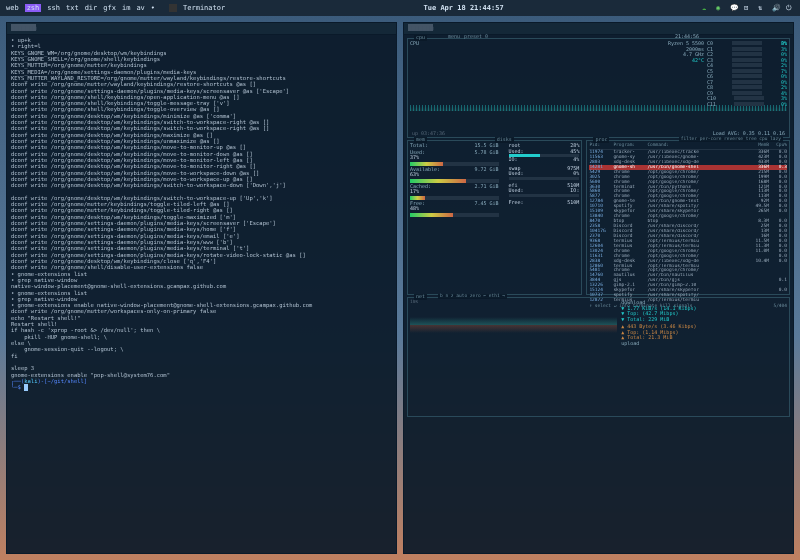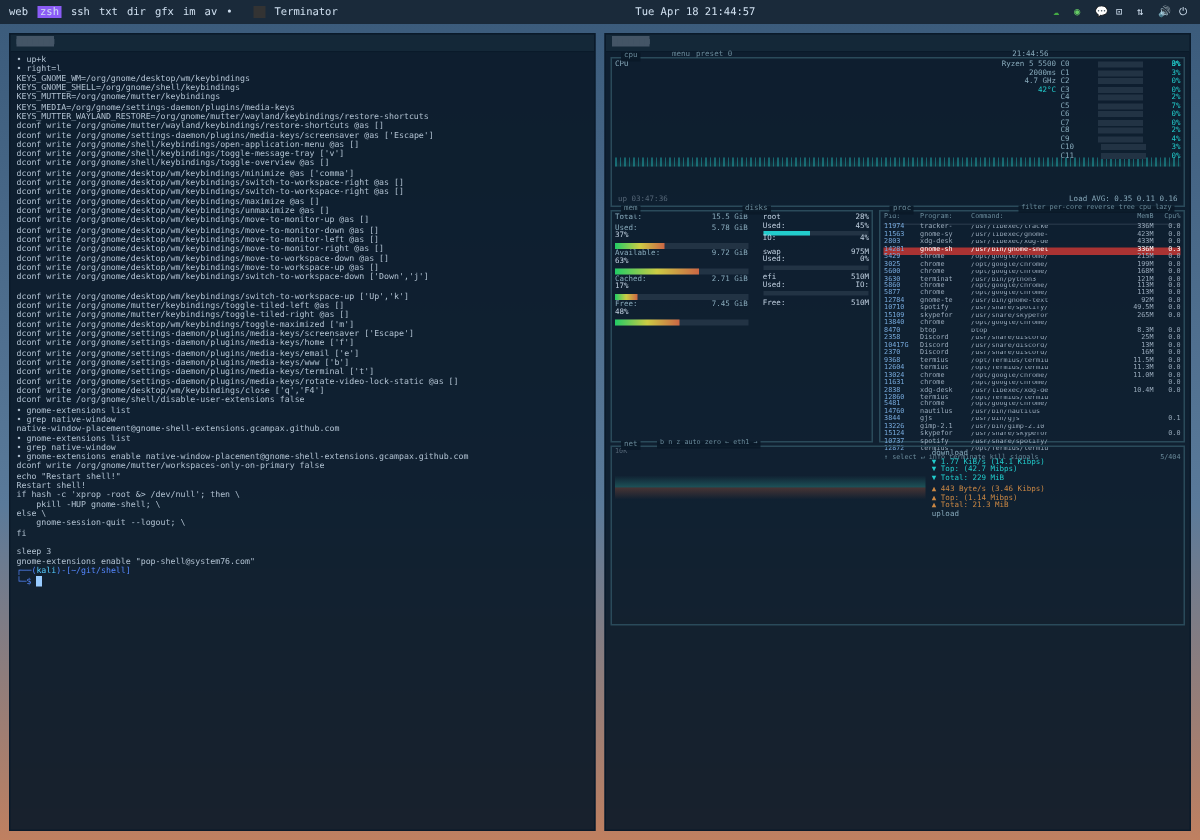--- a/index.html
+++ b/index.html
@@ -18,21 +18,21 @@
     background: #1a2a3a;
     display: flex;
     align-items: center;
     justify-content: space-between;
     padding: 0 6px;
     color: #d0e0f0;
     font-size: 7px;
   }
   .topbar-left { display: flex; gap: 6px; }
   .topbar-left span { cursor: default; }
-  .topbar-center { font-weight: normal; }
+  .topbar-center { font-weight: bold; }
   .topbar-right { display: flex; gap: 6px; align-items: center; }
   .tray-icon { width: 8px; height: 8px; display: inline-block; }
   .workspace {
     display: flex;
     gap: 6px;
     padding: 6px;
     height: calc(100% - 16px);
   }
   .pane {
     background: rgba(10, 25, 40, 0.92);

